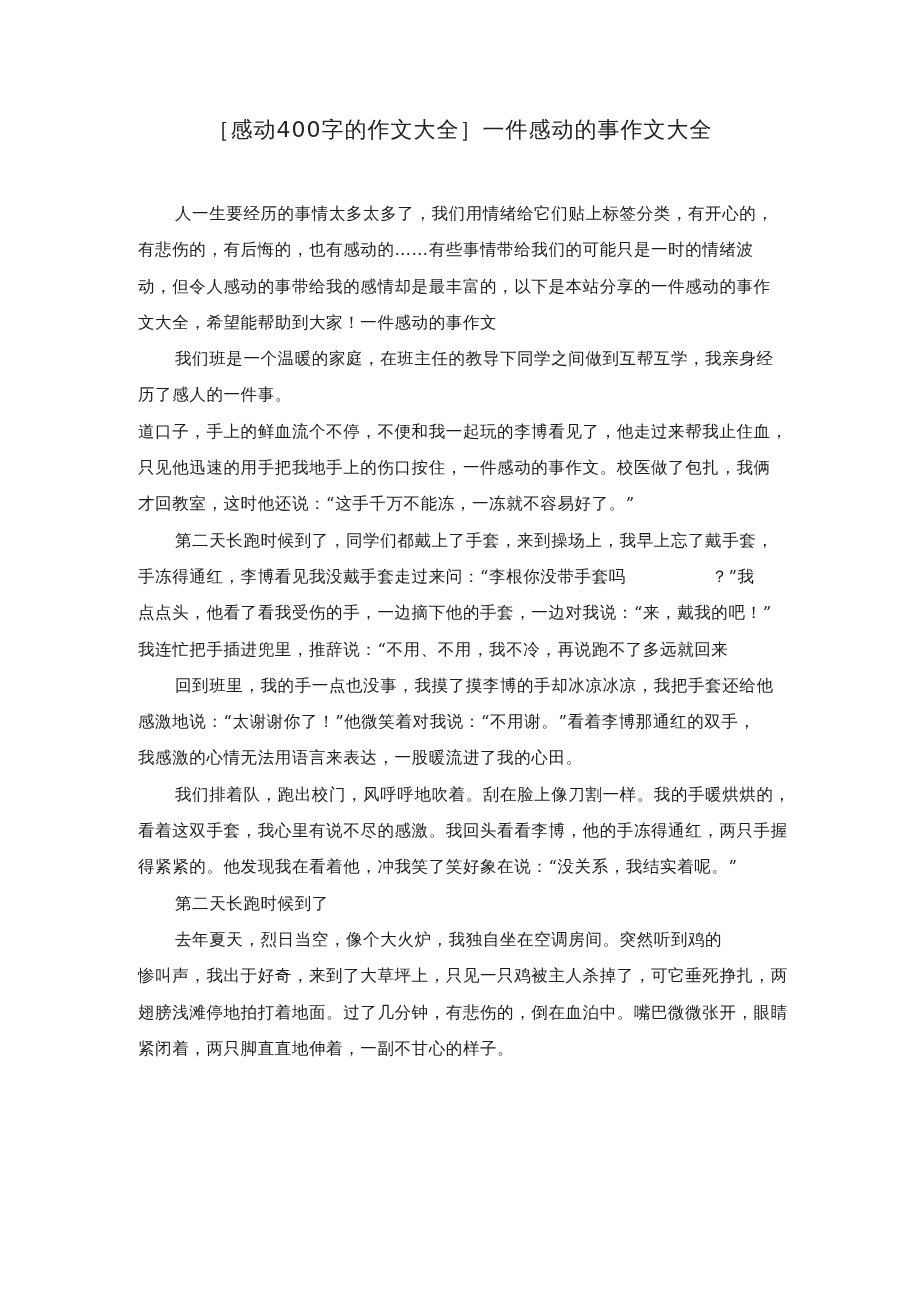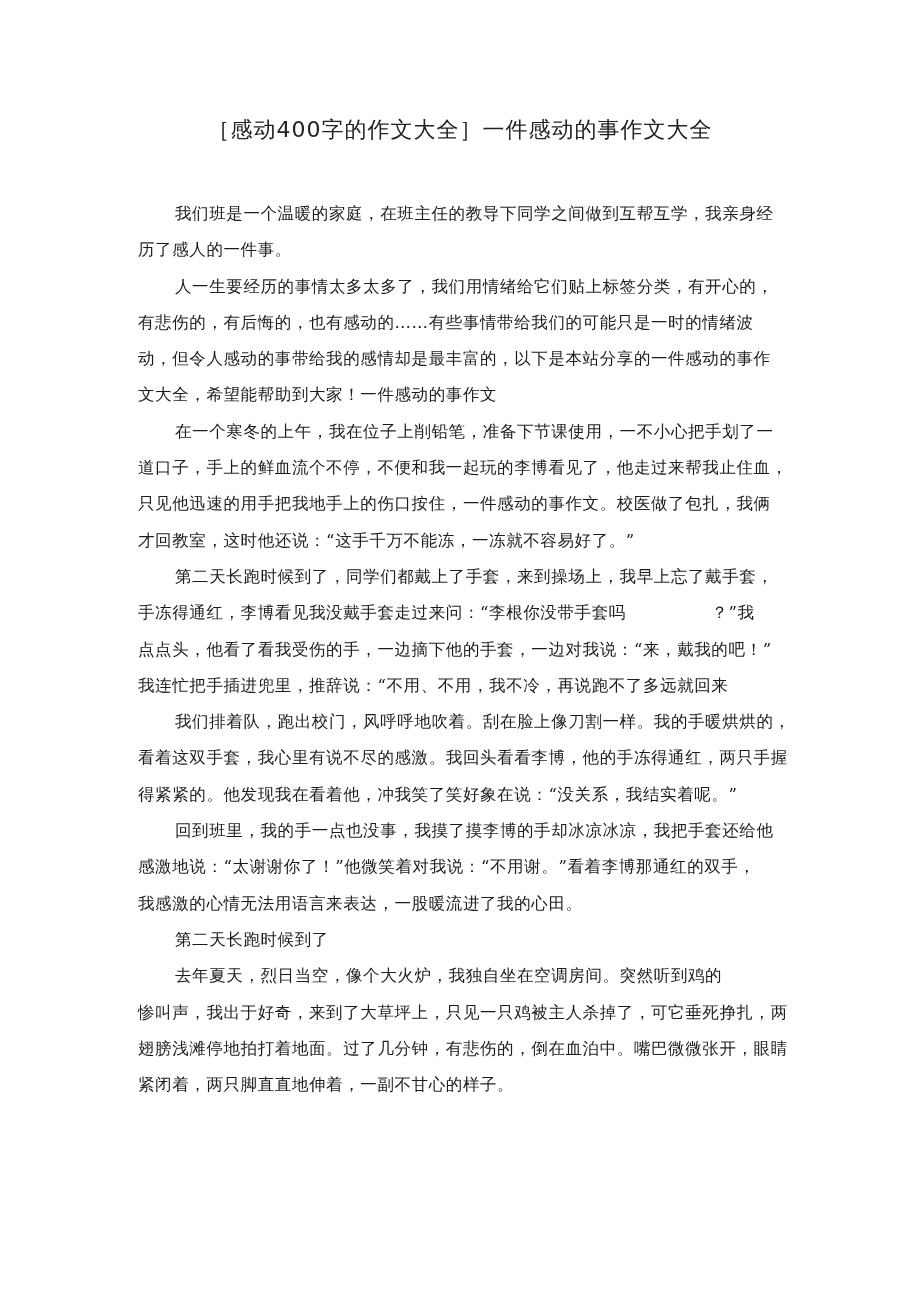--- a/index.html
+++ b/index.html
@@ -54,55 +54,54 @@
   </style>
 </head>
 <body>
 
 <div class="page">
   <div class="title">［感动400字的作文大全］一件感动的事作文大全</div>
 
   <div class="body">
 
     <div>
-      <div class="line indent">我们班是一个温暖的家庭，在班主任的教导下同学之间做到互帮互学，我亲身经</div>
-      <div class="line">历了感人的一件事。</div>
-    </div>
-
-    <div>
       <div class="line indent">人一生要经历的事情太多太多了，我们用情绪给它们贴上标签分类，有开心的，</div>
       <div class="line">有悲伤的，有后悔的，也有感动的……有些事情带给我们的可能只是一时的情绪波</div>
       <div class="line">动，但令人感动的事带给我的感情却是最丰富的，以下是本站分享的一件感动的事作</div>
       <div class="line">文大全，希望能帮助到大家！一件感动的事作文</div>
     </div>
 
     <div>
-      <div class="line indent">在一个寒冬的上午，我在位子上削铅笔，准备下节课使用，一不小心把手划了一</div>
+      <div class="line indent">我们班是一个温暖的家庭，在班主任的教导下同学之间做到互帮互学，我亲身经</div>
+      <div class="line">历了感人的一件事。</div>
+    </div>
+
+    <div>
       <div class="line">道口子，手上的鲜血流个不停，不便和我一起玩的李博看见了，他走过来帮我止住血，</div>
       <div class="line">只见他迅速的用手把我地手上的伤口按住，一件感动的事作文。校医做了包扎，我俩</div>
       <div class="line">才回教室，这时他还说：“这手千万不能冻，一冻就不容易好了。”</div>
     </div>
 
     <div>
       <div class="line indent">第二天长跑时候到了，同学们都戴上了手套，来到操场上，我早上忘了戴手套，</div>
       <div class="line">手冻得通红，李博看见我没戴手套走过来问：“李根你没带手套吗　　　　　？”我</div>
       <div class="line">点点头，他看了看我受伤的手，一边摘下他的手套，一边对我说：“来，戴我的吧！”</div>
       <div class="line">我连忙把手插进兜里，推辞说：“不用、不用，我不冷，再说跑不了多远就回来</div>
     </div>
 
     <div>
+      <div class="line indent">回到班里，我的手一点也没事，我摸了摸李博的手却冰凉冰凉，我把手套还给他</div>
+      <div class="line">感激地说：“太谢谢你了！”他微笑着对我说：“不用谢。”看着李博那通红的双手，</div>
+      <div class="line">我感激的心情无法用语言来表达，一股暖流进了我的心田。</div>
+    </div>
+
+    <div>
       <div class="line indent">我们排着队，跑出校门，风呼呼地吹着。刮在脸上像刀割一样。我的手暖烘烘的，</div>
       <div class="line">看着这双手套，我心里有说不尽的感激。我回头看看李博，他的手冻得通红，两只手握</div>
       <div class="line">得紧紧的。他发现我在看着他，冲我笑了笑好象在说：“没关系，我结实着呢。”</div>
-    </div>
-
-    <div>
-      <div class="line indent">回到班里，我的手一点也没事，我摸了摸李博的手却冰凉冰凉，我把手套还给他</div>
-      <div class="line">感激地说：“太谢谢你了！”他微笑着对我说：“不用谢。”看着李博那通红的双手，</div>
-      <div class="line">我感激的心情无法用语言来表达，一股暖流进了我的心田。</div>
     </div>
 
     <div>
       <div class="line indent">第二天长跑时候到了</div>
     </div>
 
     <div>
       <div class="line indent">去年夏天，烈日当空，像个大火炉，我独自坐在空调房间。突然听到鸡的</div>
       <div class="line">惨叫声，我出于好奇，来到了大草坪上，只见一只鸡被主人杀掉了，可它垂死挣扎，两</div>
       <div class="line">翅膀浅滩停地拍打着地面。过了几分钟，有悲伤的，倒在血泊中。嘴巴微微张开，眼睛</div>

